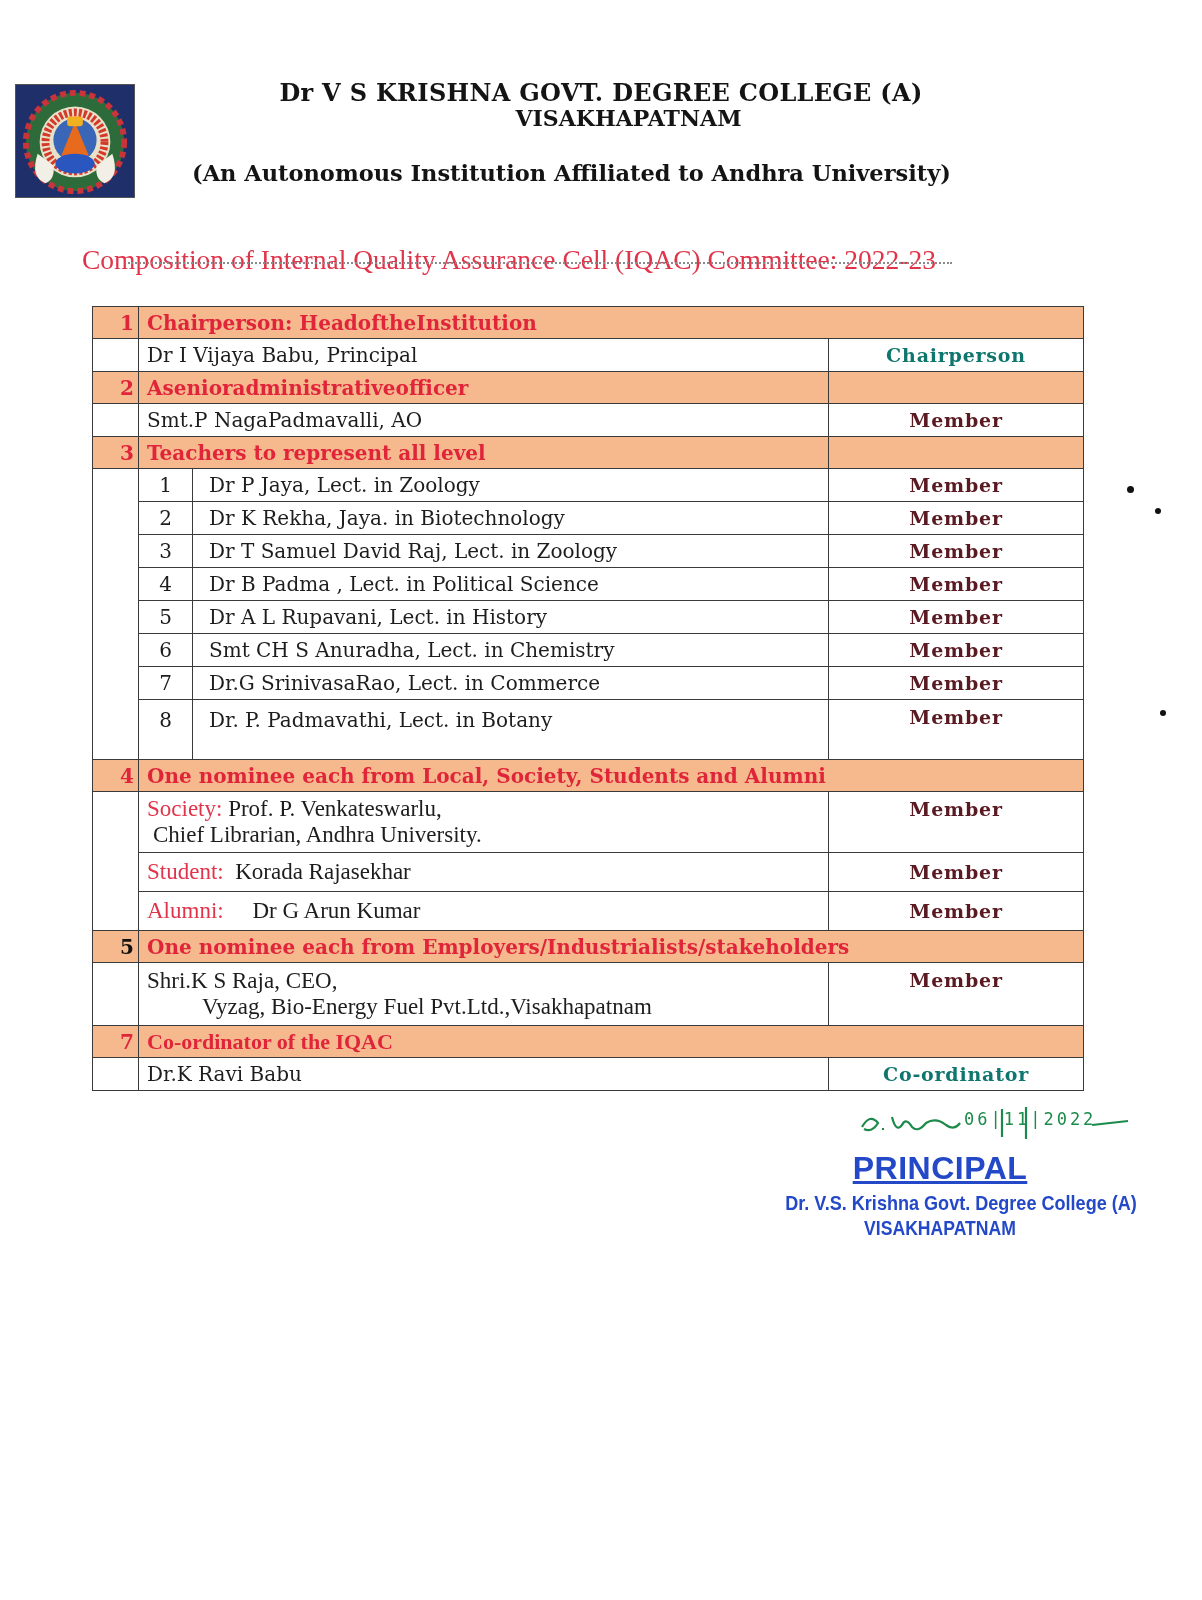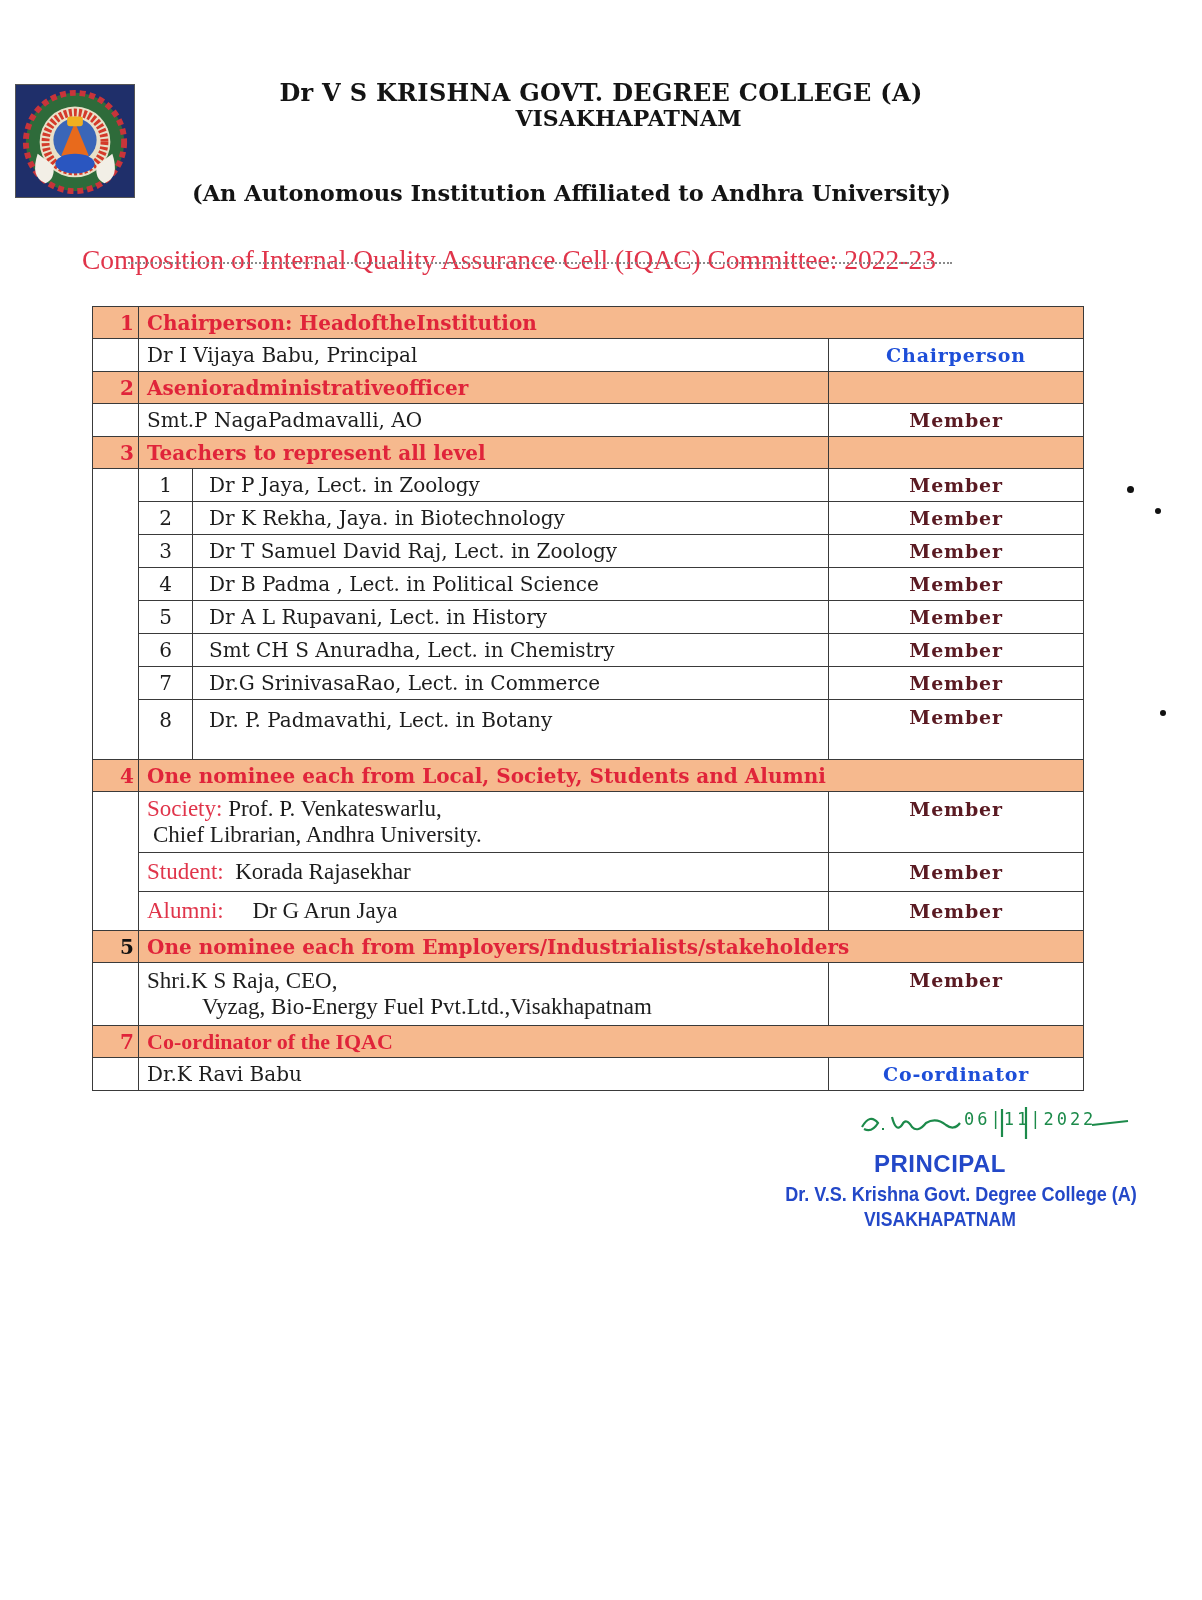--- a/index.html
+++ b/index.html
@@ -9,51 +9,51 @@
   .logo { position: absolute; left: 15px; top: 84px; width: 120px; height: 114px;
           background: #1f2f6a; border: 1px solid #555; box-sizing: border-box; }
   .logo svg { width: 100%; height: 100%; display: block; }
 
   .title1 { position: absolute; left: 0; width: 1202px; top: 78px; text-align: center;
             box-sizing: border-box;
             font-family: "DejaVu Serif", serif; font-weight: bold; font-size: 24px; letter-spacing: 0.3px; color: #141414; }
   .title2 { position: absolute; left: 0; width: 1202px; top: 105px; text-align: center;
             padding-left: 55px; box-sizing: border-box;
             font-family: "DejaVu Serif", serif; font-weight: bold; font-size: 22px; color: #141414; }
-  .subtitle { position: absolute; left: 192px; top: 180px;
+  .subtitle { position: absolute; left: 192px; top: 160px;
               font-family: "DejaVu Serif", serif; font-weight: bold; font-size: 22.5px; color: #141414; }
   .heading { position: absolute; left: 82px; top: 244px; font-family: "Liberation Serif", serif;
              font-size: 27.5px; color: #e0344a; white-space: nowrap; }
   .heading-underline { position: absolute; left: 128px; top: 262px; width: 824px; height: 0;
                        border-top: 2px dotted #8a8a8a; }
 
   table.iqac { position: absolute; left: 92px; top: 306px; width: 991px; border-collapse: collapse;
                table-layout: fixed; font-family: "DejaVu Serif", serif; }
   table.iqac td { border: 1.5px solid #3a3a3a; padding: 0; vertical-align: middle; font-size: 20px; }
   .sec-row td { background: #f6b98e; height: 31px; }
   .sec-num { text-align: right; padding-right: 4px !important; color: #e0243a; font-weight: bold; font-size: 20px !important; }
   .sec-num.dark { color: #111; }
   .sec-title { color: #e0243a; font-weight: bold; font-size: 20px !important; padding-left: 8px !important; white-space: nowrap; }
   .sec-title.cond { font-family: "Liberation Serif", serif; font-size: 22px !important; transform: scaleX(1); }
   .role { text-align: center; color: #5a1a22; font-weight: bold; font-size: 19px !important; letter-spacing: 0.8px; font-family: "DejaVu Serif", serif; }
-  .role.dark { color: #1d4ed8; }
+  .role.dark { color: #0f766e; }
   .role.top { vertical-align: top !important; padding-top: 6px !important; }
   .name { padding-left: 8px !important; height: 32px; white-space: nowrap; }
   .inner-num { text-align: center; height: 32px; }
   .t-name { padding-left: 16px !important; white-space: nowrap; }
   .cond-text { font-family: "Liberation Serif", serif; font-size: 23px !important; }
   .lab { color: #e0344a; }
   .indent { padding-left: 55px; display: inline-block; }
   .indent2 { padding-left: 6px; display: inline-block; }
   .nominee td.name { padding-top: 3px !important; padding-bottom: 3px !important; }
 
   .signature { position: absolute; left: 856px; top: 1103px; width: 280px; height: 38px; }
   .stamp { position: absolute; left: 760px; top: 1150px; width: 360px; text-align: center;
            font-family: "Liberation Sans", sans-serif; color: #2348c8; }
-  .stamp .s1 { font-weight: bold; font-size: 24px; letter-spacing: 0.5px; padding-left: 0; }
+  .stamp .s1 { font-weight: bold; font-size: 32px; letter-spacing: 0.5px; padding-left: 0; text-decoration: underline; }
   .stamp .s2 { font-size: 21px; font-weight: bold; transform: scaleX(0.86); transform-origin: center; white-space: nowrap; margin-top: 4px; }
   .stamp .s3 { font-size: 20px; font-weight: bold; transform: scaleX(0.88); transform-origin: center; margin-top: 2px; }
 
   .dot { position: absolute; width: 7px; height: 7px; border-radius: 50%; background: #111; }
 </style>
 </head>
 <body>
 
 <div class="logo">
   <svg viewBox="0 0 120 114">
@@ -171,21 +171,21 @@
   <tr class="nominee">
     <td class="name cond-text" colspan="2">
       <span class="lab">Student:</span>
       &nbsp;<span>Korada Rajasekhar</span>
     </td>
     <td class="role">Member</td>
   </tr>
   <tr class="nominee">
     <td class="name cond-text" colspan="2">
       <span class="lab">Alumni:</span>
-      &nbsp;&nbsp;&nbsp;&nbsp;<span>Dr  G Arun Jaya</span>
+      &nbsp;&nbsp;&nbsp;&nbsp;<span>Dr  G Arun Kumar</span>
     </td>
     <td class="role">Member</td>
   </tr>
 
   <tr class="sec-row">
     <td class="sec-num dark">5</td>
     <td class="sec-title" colspan="3">One nominee each from Employers/Industrialists/stakeholders</td>
   </tr>
   <tr>
     <td></td>

